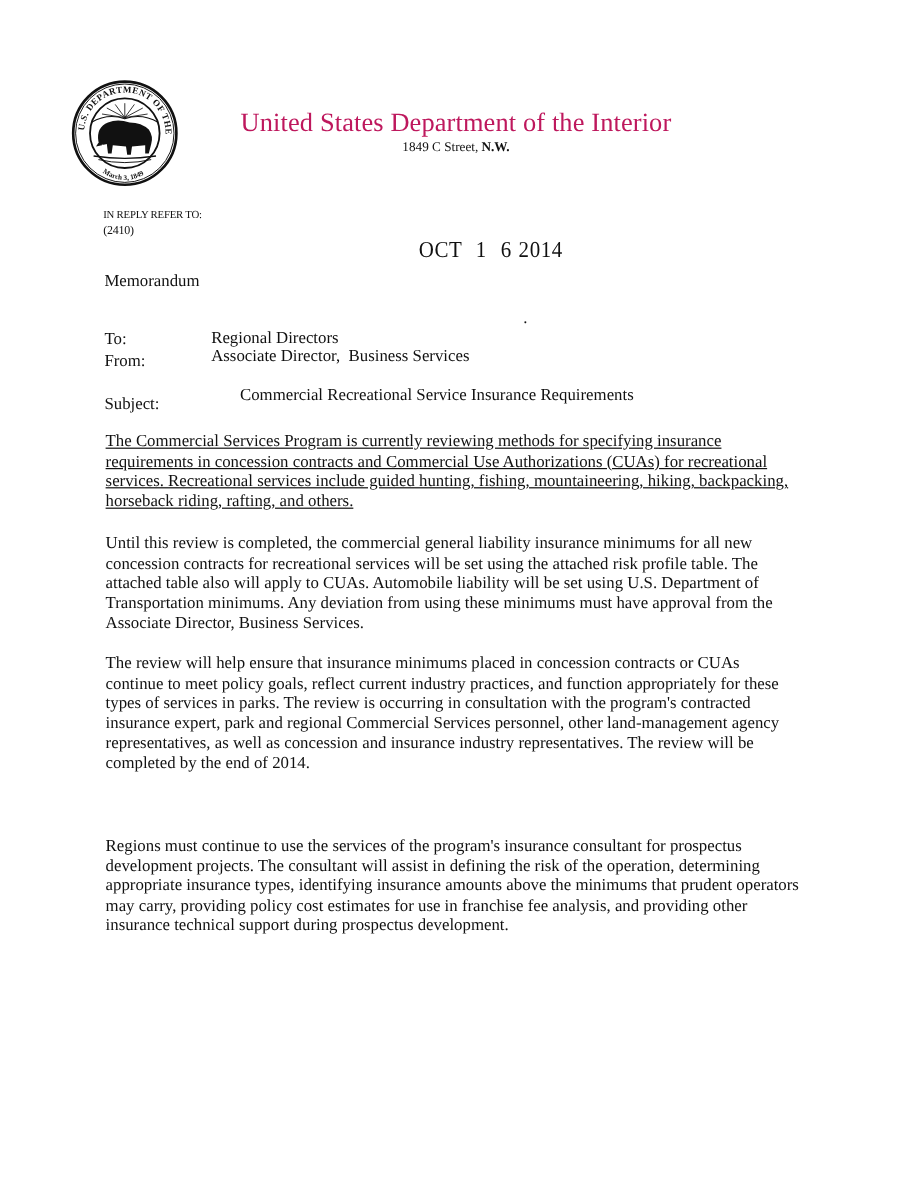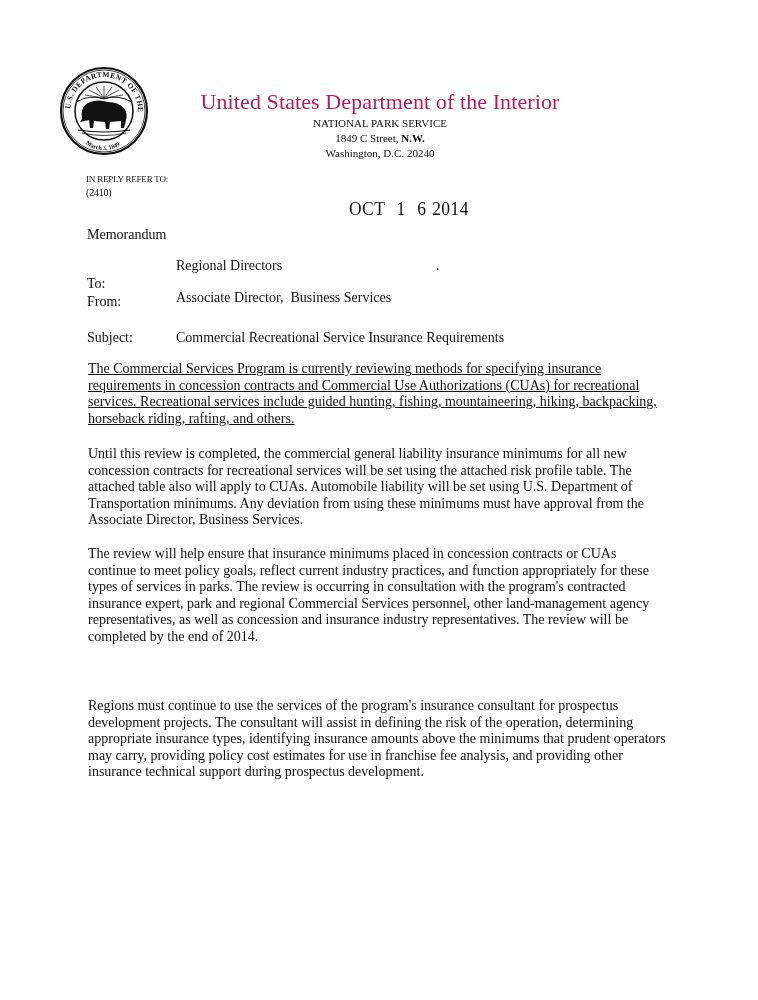--- a/index.html
+++ b/index.html
@@ -81,28 +81,28 @@
       left: 0;
       white-space: nowrap;
     }
     .hdr-row .v {
       position: absolute;
       left: 89px;
       white-space: nowrap;
     }
     .row-to { top: 258px; }
     .row-to .k { top: 18px; }
-    .row-to .v { top: 0; }
+    .row-to .v { top: 17px; }
     .row-to .dot { position: absolute; left: 349px; top: 0; }
     .row-from { top: 290px; }
     .row-from .k { top: 4px; }
     .row-from .v { top: 0; }
     .row-subj { top: 318px; }
     .row-subj .k { top: 12px; }
-    .row-subj .v { top: 12px; }
+    .row-subj .v { top: 4px; margin-left: 24px; }
 
     .body {
       position: absolute;
       left: 88px;
       width: 580px;
       font-size: 14px;
       line-height: 16.6px;
     }
     .p1 { top: 361px; text-decoration: underline; }
     .p2 { top: 446px; }
@@ -151,23 +151,21 @@
       <path d="M 24 67 Q 46 72 68 67" fill="none" stroke="#111" stroke-width="0.8"></path>
       <path id="bottompath" d="M 22 72 A 30 30 0 0 0 70 72" fill="none"></path>
       <text font-family="Liberation Serif, serif" font-size="6" font-weight="bold" fill="#111">
         <textPath href="#bottompath" startOffset="8">March 3, 1849</textPath>
       </text>
     </svg>
   </div>
 
   <div class="letterhead">
     <div class="lh-title">United States Department of the Interior</div>
-    <div class="lh-line">NATIONAL PARK SERVICE</div>
     <div class="lh-line"><span>1849 C Street, </span><b>N.W.</b></div>
-    <div class="lh-line">Washington,  D.C. 20240</div>
   </div>
 
   <div class="reply">
     <div>IN REPLY REFER TO:</div>
     <div class="code">(2410)</div>
   </div>
 
   <div class="date-stamp" style="white-space:pre;">OCT  1  6 2014</div>
 
   <div class="memo-label">Memorandum</div>

